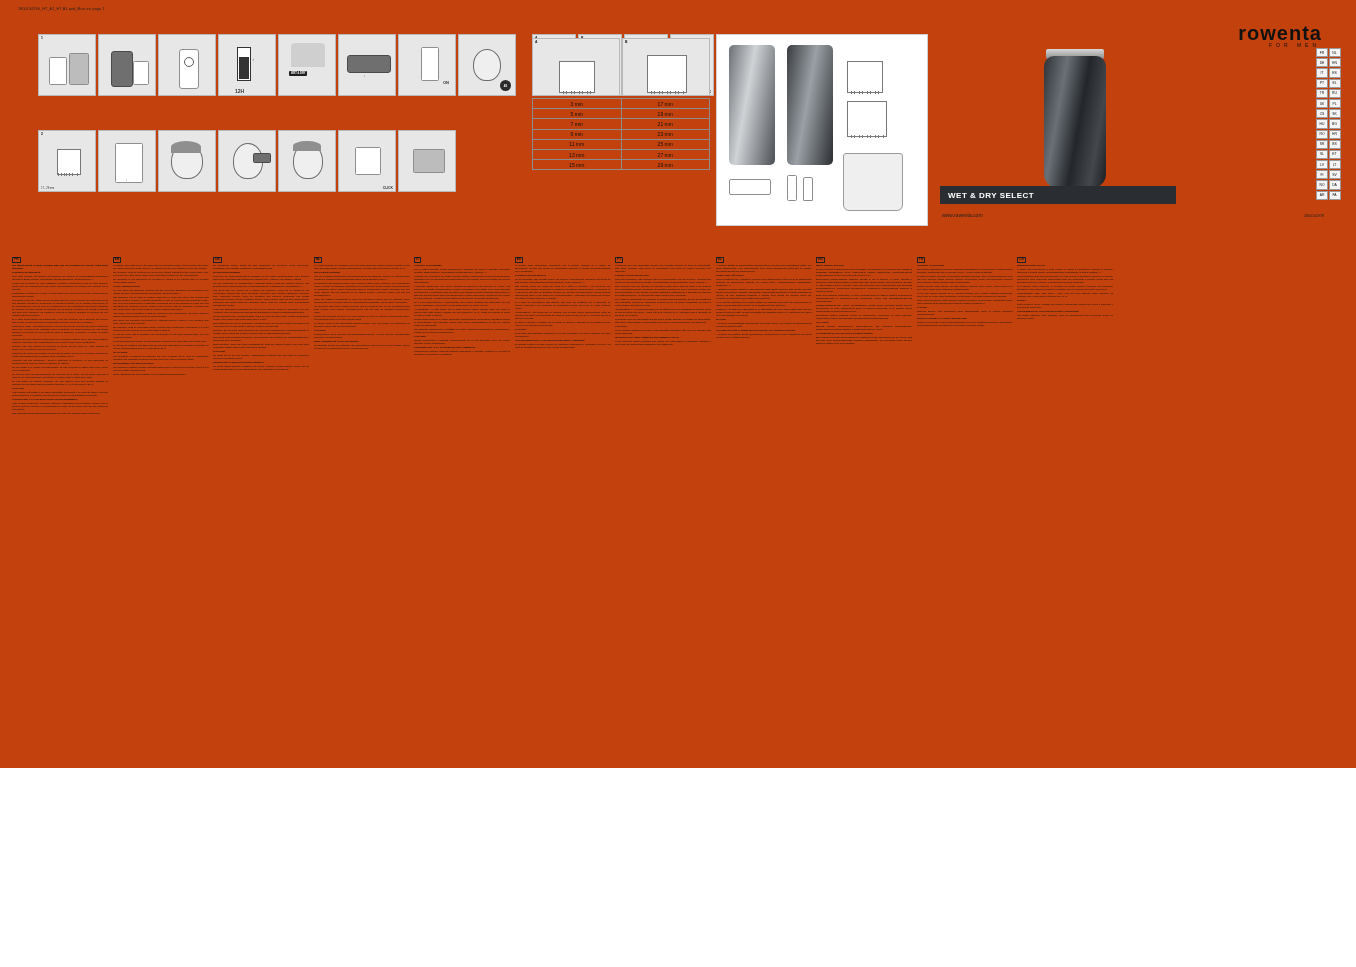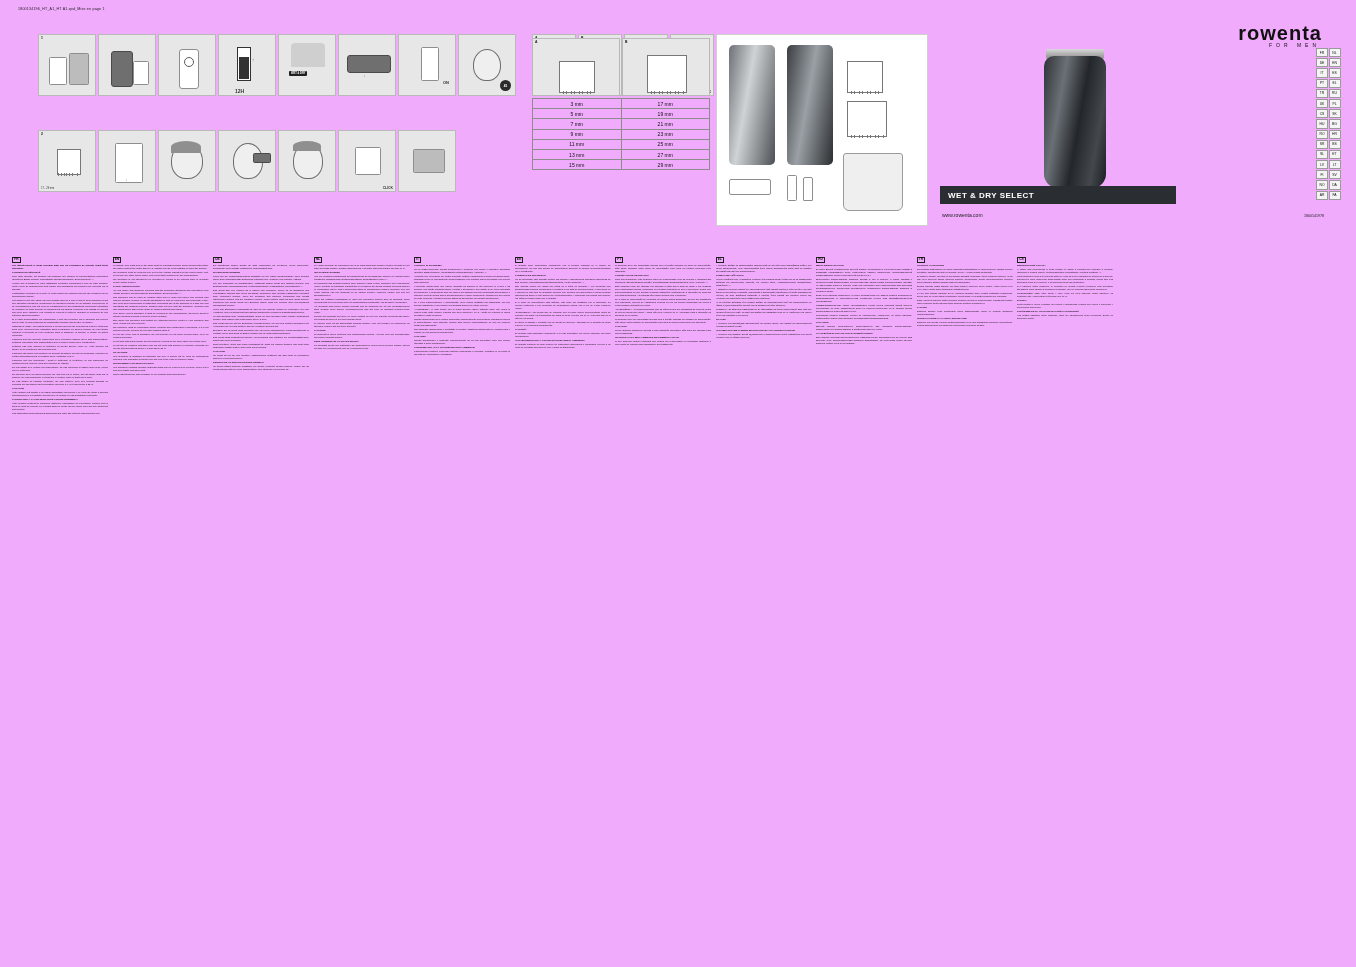--- a/index.html
+++ b/index.html
@@ -1,17 +1,17 @@
 <!DOCTYPE html>
 <html><head>
 <meta charset="utf-8">
 <style>
   html,body{margin:0;padding:0;background:#ffffff;}
   body{width:1356px;height:967px;font-family:"Liberation Sans",sans-serif;color:#111;overflow:hidden;}
-  #sheet{position:relative;width:1356px;height:967px;background:#f0abfc;}
+  #sheet{position:relative;width:1356px;height:768px;background:#c2410c;}
   .docnum{position:absolute;left:18px;top:7px;font-size:3.6px;letter-spacing:.2px;color:#222;}
 
   
   .ill-row{position:absolute;display:flex;gap:2px;}
   .cell{background:#e7e7e7;border:0.6px solid #b9b9b9;position:relative;box-sizing:border-box;}
   .cell-lbl{position:absolute;left:2px;top:1px;font-size:3.4px;font-weight:bold;color:#111;}
   .cell-sub{position:absolute;left:2px;bottom:1.5px;font-size:2.6px;color:#333;}
   .cell-cx{position:absolute;right:2px;bottom:1.5px;font-size:2.6px;color:#333;}
 
   

